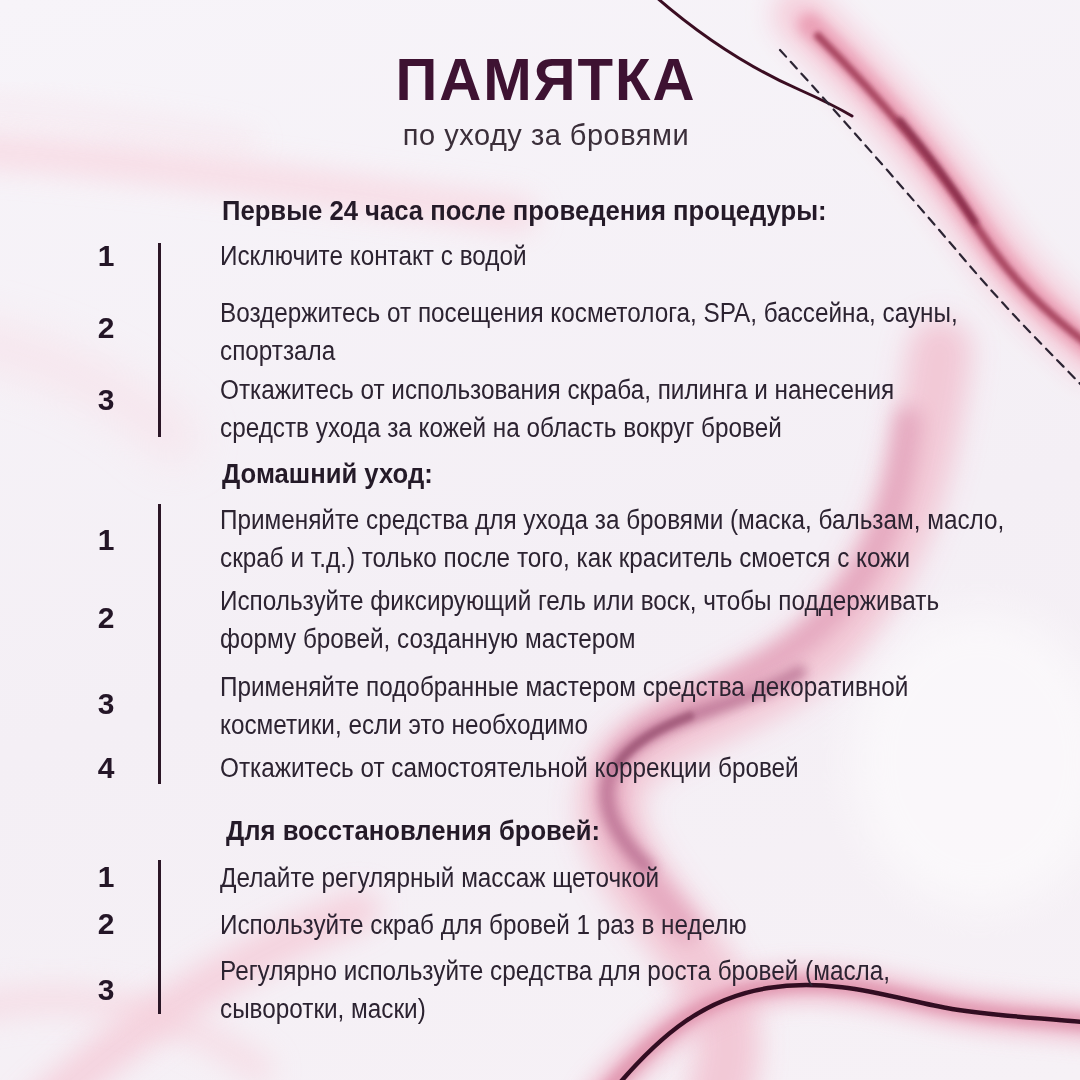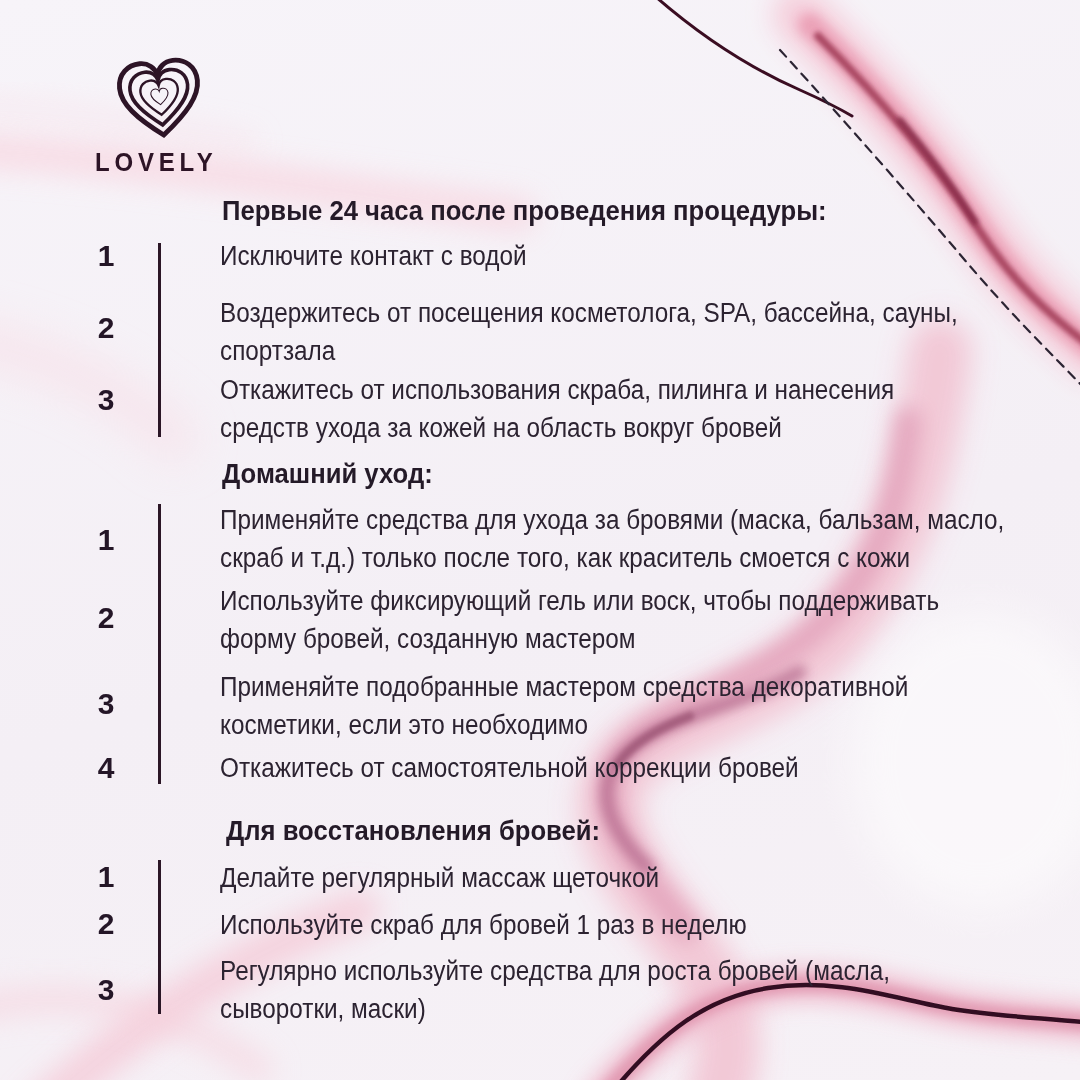--- a/index.html
+++ b/index.html
@@ -81,32 +81,25 @@
 
       <path d="M 600,1100 C 660,1028 710,994 775,986 C 845,977 900,998 955,1008 C 1005,1017 1048,1018 1095,1024" stroke="#f0bfd0" stroke-width="40" opacity="0.85" filter="url(#b10)"></path>
       <path d="M 600,1100 C 660,1028 710,994 775,986 C 845,977 900,998 955,1008 C 1005,1017 1048,1018 1095,1024" stroke="#dd8aa6" stroke-width="16" opacity="0.8" filter="url(#b6)"></path>
       <path d="M 612,1092 C 662,1032 706,998 768,988 C 838,977 898,1000 952,1009 C 1002,1017 1046,1018 1092,1023" stroke="#330f20" stroke-width="4.5" filter="url(#b1)"></path>
 
       <path d="M 648,-10 C 695,32 745,66 800,90 C 818,98 835,106 852,116" stroke="#3a1122" stroke-width="3" filter="url(#b1)"></path>
       <path d="M 780,50 C 842,118 905,190 958,252 C 1010,314 1050,352 1088,392" stroke="#2c2433" stroke-width="2.2" stroke-dasharray="9 7"></path>
     </g>
   </svg>
 
-  <div class="logo">
-    <svg width="130" height="88" viewBox="0 0 100 90" aria-hidden="true">
-      <g fill="none" stroke="#2d1426" stroke-width="5" stroke-linecap="round" transform="rotate(-6 50 45)">
-        <path d="M50,82 C24,62 10,46 10,30 C10,15 21,7 33,7 C42,7 48,13 50,20 C52,13 58,7 67,7 C79,7 90,15 90,30 C90,46 76,62 50,82 Z"></path>
-        <path transform="translate(50,42) scale(0.74) translate(-50,-42)" d="M50,82 C24,62 10,46 10,30 C10,15 21,7 33,7 C42,7 48,13 50,20 C52,13 58,7 67,7 C79,7 90,15 90,30 C90,46 76,62 50,82 Z"></path>
-        <path transform="translate(50,42) scale(0.48) translate(-50,-42)" d="M50,82 C24,62 10,46 10,30 C10,15 21,7 33,7 C42,7 48,13 50,20 C52,13 58,7 67,7 C79,7 90,15 90,30 C90,46 76,62 50,82 Z"></path>
-        <path transform="translate(50,42) scale(0.22) translate(-50,-42)" d="M50,82 C24,62 10,46 10,30 C10,15 21,7 33,7 C42,7 48,13 50,20 C52,13 58,7 67,7 C79,7 90,15 90,30 C90,46 76,62 50,82 Z"></path>
-      </g>
-    </svg>
-    <div class="brand-name">LOVELY</div>
+
+  <div class="title-wrap">
+    <h1 class="page-title">ПАМЯТКА</h1>
+    <div class="page-subtitle">по уходу за бровями</div>
   </div>
-
 
   <div class="hdr" style="top:196px">Первые 24 часа после проведения процедуры:</div>
   <div class="vline" style="top:243px;height:194px"></div>
   <div class="num" style="top:240px">1</div>
   <div class="itx" style="top:237px">Исключите контакт с водой</div>
   <div class="num" style="top:312px">2</div>
   <div class="itx" style="top:294px">Воздержитесь от посещения косметолога, SPA, бассейна, сауны,
 спортзала</div>
   <div class="num" style="top:384px">3</div>
   <div class="itx" style="top:371px">Откажитесь от использования скраба, пилинга и нанесения

